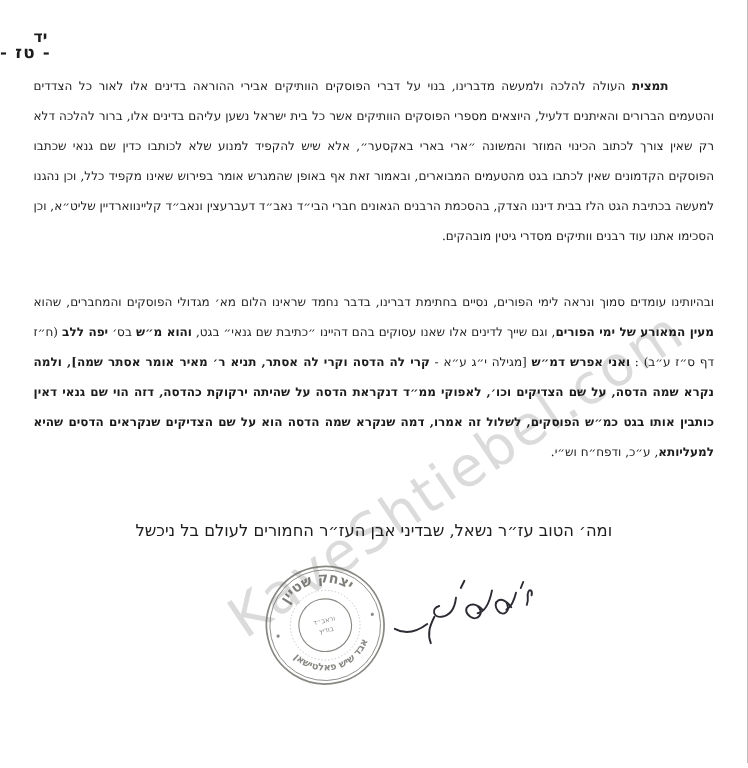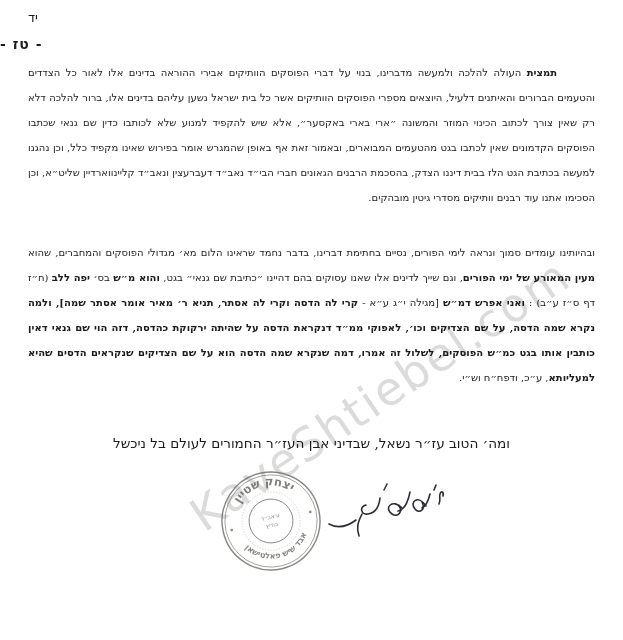--- a/index.html
+++ b/index.html
@@ -6,22 +6,22 @@
   .page{
     position:relative;
     width:623px;height:640px;
     margin:0 auto;
     background:#ffffff;
     overflow:hidden;
     font-family:"DejaVu Serif","DejaVu Sans","Liberation Serif",serif;
     color:#1c1c1c;
   }
   .page-number{
-    position:absolute;top:10px;left:28px;
-    font-size:13px;font-weight:normal;direction:rtl;
+    position:absolute;top:24px;left:28px;
+    font-size:13px;font-weight:bold;direction:rtl;
   }
   .section-header{
     position:absolute;top:36px;left:0;width:100%;
     text-align:left;font-size:14px;font-weight:bold;direction:rtl;
     letter-spacing:1px;
   }
   .body-text{
     position:absolute;left:28px;width:567px;
     direction:rtl;text-align:justify;
     font-size:10px;line-height:25px;

